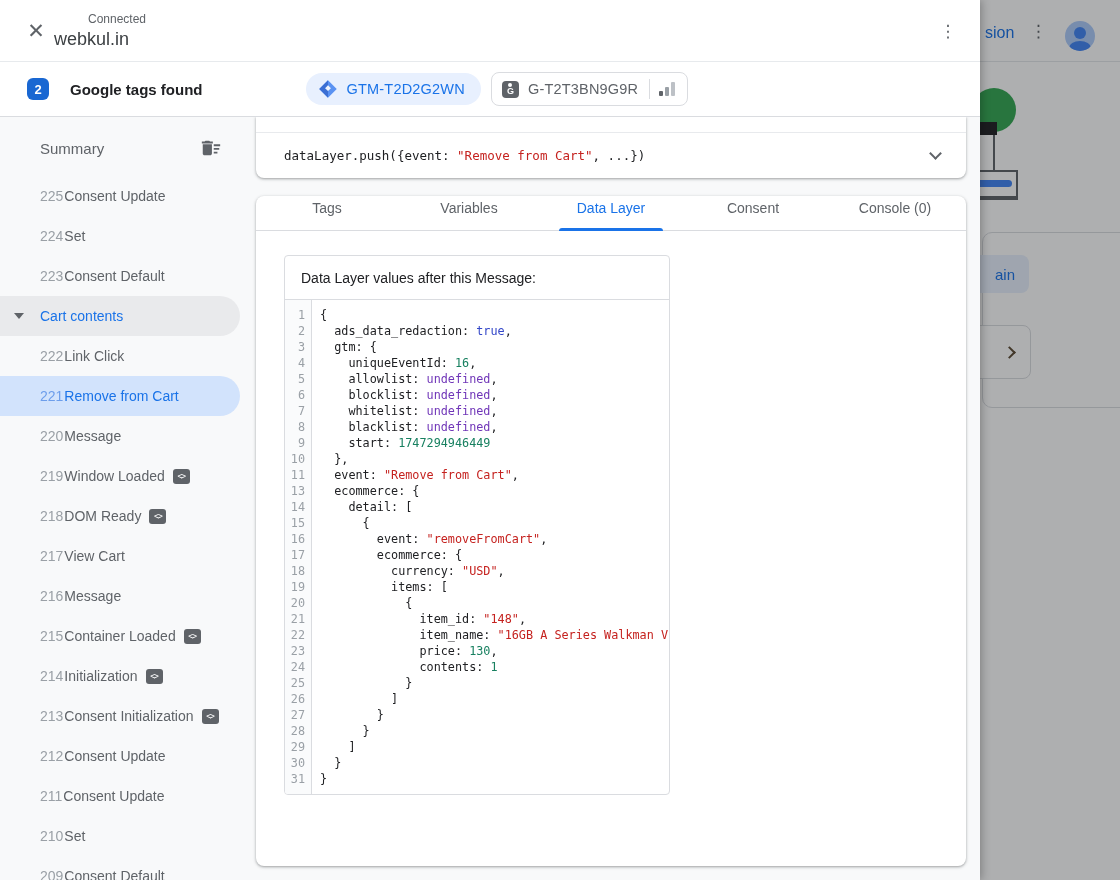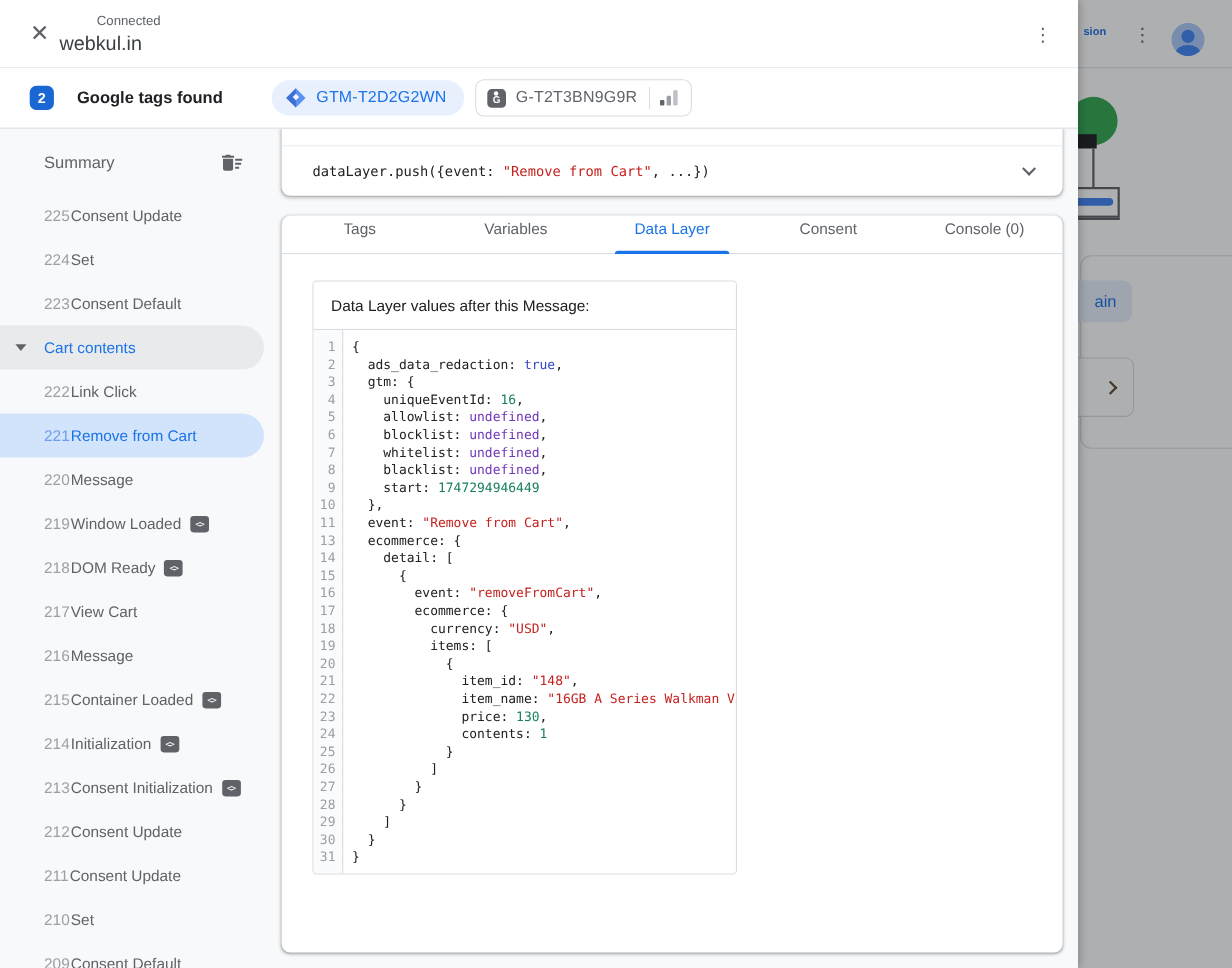--- a/index.html
+++ b/index.html
@@ -9,21 +9,21 @@
     --txt:#202124; --txt2:#5f6368; --txt3:#9aa0a6; --border:#dadce0;
   }
   *{margin:0;padding:0;box-sizing:border-box;}
   html,body{background:#e0e0e0;}
   body{font-family:"Liberation Sans", sans-serif;}
   .stage{position:relative;width:1120px;height:880px;overflow:hidden;background:#fff;}
 
   
   .bg-page{position:absolute;top:0;right:0;width:140px;height:880px;background:#fff;overflow:hidden;}
   .bg-topbar{position:absolute;top:0;left:0;right:0;height:62px;background:#fff;border-bottom:1px solid #e4e7ea;display:flex;align-items:center;}
-  .bg-session{position:absolute;left:5px;top:24px;color:var(--accent);font-size:10px;font-weight:700;}
+  .bg-session{position:absolute;left:5px;top:24px;color:var(--accent);font-size:16px;font-weight:400;}
   .bg-kebab{position:absolute;left:50px;top:21px;font-size:17px;color:var(--txt2);letter-spacing:0;}
   .bg-avatar{position:absolute;left:85px;top:21px;width:30px;height:30px;border-radius:50%;background:#aecbfa;overflow:hidden;}
   .bg-avatar .head{position:absolute;left:9px;top:6px;width:12px;height:12px;border-radius:50%;background:#4285f4;}
   .bg-avatar .bodyp{position:absolute;left:4px;top:20px;width:22px;height:14px;border-radius:50%;background:#4285f4;}
   .illus-circle{position:absolute;left:-8px;top:88px;width:44px;height:44px;border-radius:50%;background:#34a853;}
   .illus-flag{position:absolute;left:-10px;top:122px;width:27px;height:13px;background:#202124;}
   .illus-stem{position:absolute;left:13px;top:135px;width:2px;height:36px;background:#5f6368;}
   .illus-box{position:absolute;left:-15px;top:170px;width:53px;height:28px;background:#fff;border:2px solid #5f6368;}
   .illus-line{position:absolute;left:-10px;top:180px;width:42px;height:7px;border-radius:4px;background:#4285f4;}
   .illus-ground{position:absolute;left:-20px;top:198px;width:58px;height:2px;background:#5f6368;}
@@ -38,21 +38,21 @@
   .hdr{height:62px;background:#fff;border-bottom:1px solid #e7eaed;position:relative;flex:none;}
   .close-x{position:absolute;left:24px;top:19px;width:24px;height:24px;font-size:21px;line-height:24px;text-align:center;color:#5f6368;cursor:pointer;}
   .hdr-connected{position:absolute;left:88px;top:12px;font-size:12px;color:var(--txt2);}
   .hdr-site{position:absolute;left:54px;top:29px;font-size:18px;color:#3c4043;}
   .kebab{position:absolute;width:24px;height:24px;color:var(--txt2);font-size:17px;text-align:center;line-height:24px;cursor:pointer;}
   .hdr .kebab{left:936px;top:20px;}
 
   .tagsbar{height:55px;background:#fff;border-bottom:1px solid var(--border);display:flex;align-items:center;flex:none;position:relative;}
   .badge{width:22px;height:22px;border-radius:6px;background:var(--badge-bg);color:#fff;font-size:13px;font-weight:700;display:flex;align-items:center;justify-content:center;margin-left:27px;}
   .tags-label{margin-left:21px;font-size:15px;font-weight:700;color:var(--txt);}
-  .chip-gtm{margin-left:44px;height:32px;border-radius:16px;background:#e8f0fe;display:flex;align-items:center;padding:0 16px 0 12px;cursor:pointer;}
+  .chip-gtm{margin-left:103px;height:32px;border-radius:16px;background:#e8f0fe;display:flex;align-items:center;padding:0 16px 0 12px;cursor:pointer;}
   .chip-gtm .chip-text{color:var(--accent);font-size:14.5px;font-weight:500;margin-left:9px;letter-spacing:.2px;}
   .chip-ga{margin-left:10px;height:34px;border-radius:8px;background:#fff;border:1px solid var(--border);display:flex;align-items:center;padding:0 10px 0 10px;cursor:pointer;}
   .chip-ga .chip-text{color:var(--txt2);font-size:14.5px;margin-left:9px;letter-spacing:.2px;}
   .chip-sep{width:1px;height:20px;background:var(--border);margin:0 9px 0 11px;}
   .gtag-icon{width:17px;height:17px;border-radius:4px;background:#5f6368;position:relative;}
   .gtag-icon .dot{position:absolute;left:6.5px;top:2px;width:4px;height:4px;border-radius:50%;background:#fff;}
   .gtag-icon .g{position:absolute;left:0;right:0;top:5px;text-align:center;color:#fff;font-size:9px;font-weight:700;line-height:11px;}
   .bars-icon{width:18px;height:16px;position:relative;}
   .bars-icon i{position:absolute;bottom:1px;width:4px;border-radius:1px;display:block;}
   .bars-icon .b1{left:0;height:5px;background:#5f6368;}

